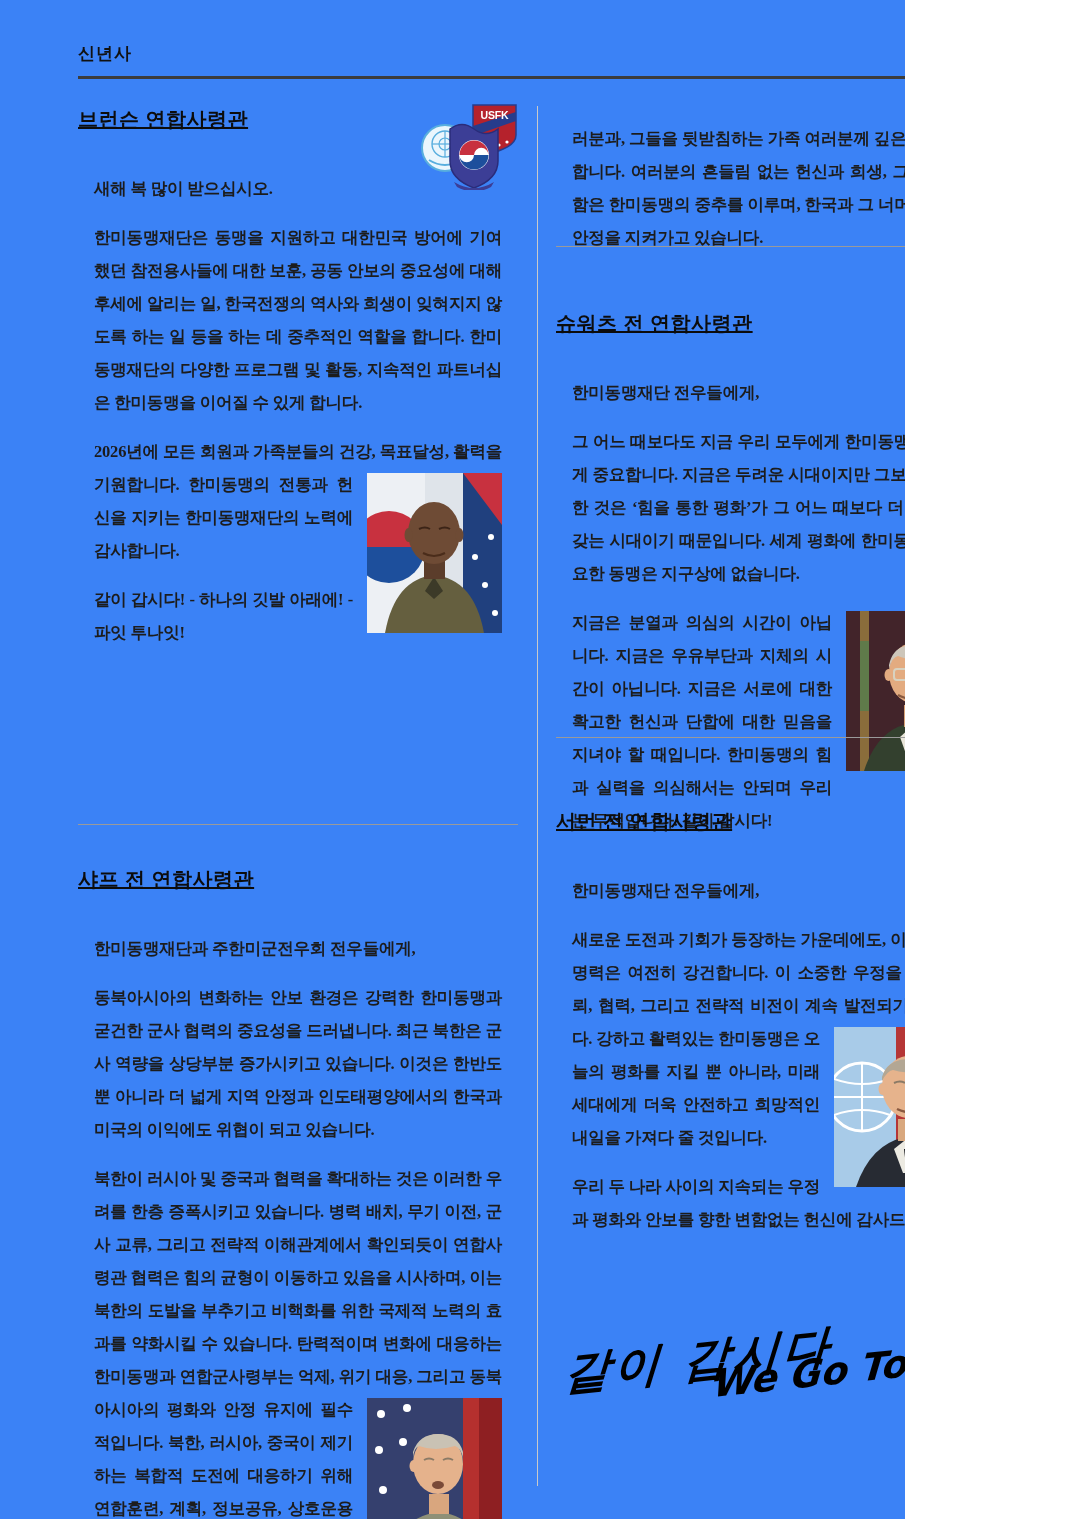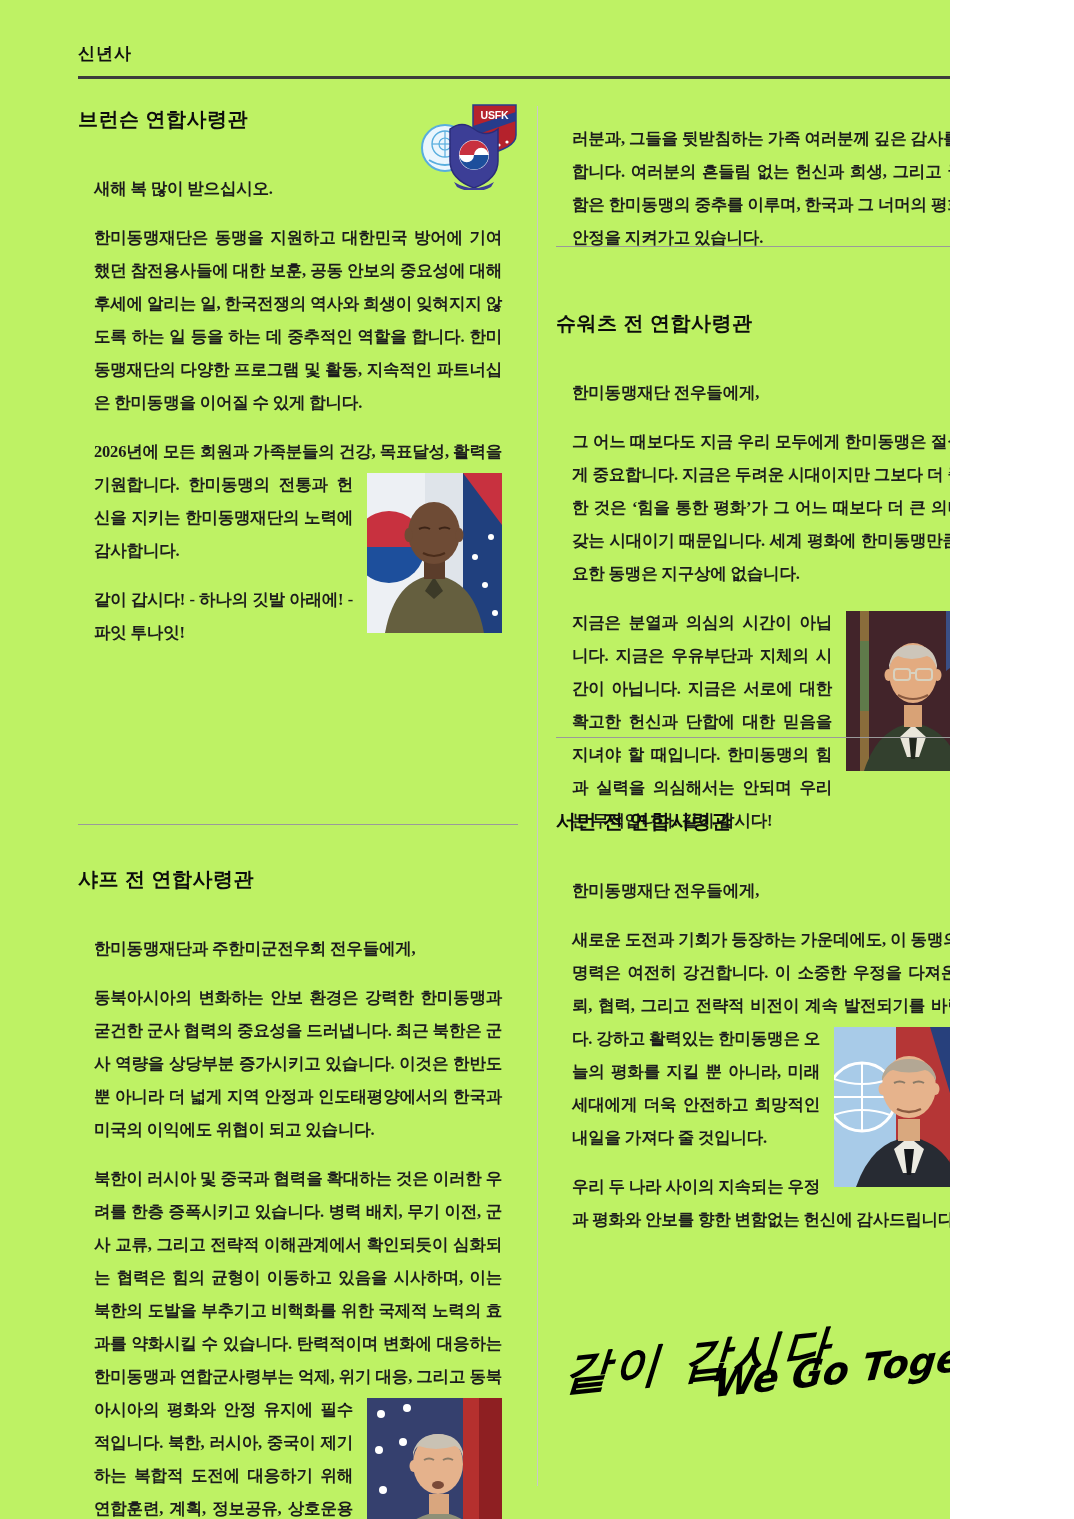--- a/index.html
+++ b/index.html
@@ -1,19 +1,19 @@
 <!DOCTYPE html>
 <html lang="ko"><head>
 <meta charset="utf-8">
 <style>
   html,body{margin:0;padding:0;background:#ffffff;}
   .page{
-    position:relative; width:950px; height:1519px; background:#bef264;
+    position:relative; width:857px; height:1519px; background:#3b82f6;
     font-family:"Liberation Serif","DejaVu Serif",serif;
-    color:#1c1c1c; overflow:hidden;
+    color:#1c1c1c; overflow:hidden;padding-left:48px;
   }
   
   .hdr-title{
     position:absolute; left:78px; top:42px;
     font-family:"Liberation Sans","DejaVu Sans",sans-serif;
     font-weight:bold; font-size:17px; letter-spacing:1px; color:#111;
   }
   .hdr-pagenum{
     position:absolute; left:78px; top:42px; width:918px; text-align:right;
     font-size:16px; color:#333;
@@ -29,21 +29,21 @@
   }
   .sec{
     position:absolute; width:440px;
     font-size:16.5px; line-height:33px; text-align:justify;
     letter-spacing:-0.2px;
   }
   .sec p{margin:16px;font-weight:bold;}
   .sec-heading{
     font-family:"Liberation Sans","DejaVu Sans",sans-serif;
     font-size:20px; font-weight:bold; line-height:26px;
-    letter-spacing:0.5px; color:#0c0c0c; margin:0 0 40px 0; text-align:left;
+    letter-spacing:0.5px; color:#0c0c0c; margin:0 0 40px 0; text-align:left;text-decoration:underline;
   }
   .sec-divider{
     position:absolute; width:440px; height:0; border-top:1px solid #9a9a9a;
   }
   
   #sec-brunson{left:78px;  top:106px;}
   #div-left-1 {left:78px;  top:824px;}
   #sec-sharp  {left:78px;  top:866px;}
   #sec-sharp-cont{left:556px; top:106px;}
   #div-right-1{left:556px; top:246px;}
@@ -141,21 +141,21 @@
     <p>같이 갑시다! - 하나의 깃발 아래에! - 파잇 투나잇!</p>
   </div>
 
   <div class="sec-divider" id="div-left-1"></div>
 
   <div class="sec" id="sec-sharp">
     <h2 class="sec-heading">샤프 전 연합사령관</h2>
     <p>한미동맹재단과 주한미군전우회 전우들에게,</p>
     <p>동북아시아의 변화하는 안보 환경은 강력한 한미동맹과 굳건한 군사 협력의 중요성을 드러냅니다. 최근 북한은 군사 역량을 상당부분 증가시키고 있습니다. 이것은 한반도뿐 아니라 더 넓게 지역 안정과 인도태평양에서의 한국과 미국의 이익에도 위협이 되고 있습니다.</p>
     <p>
-      <span>북한이 러시아 및 중국과 협력을 확대하는 것은 이러한 우려를 한층 증폭시키고 있습니다. 병력 배치, 무기 이전, 군사 교류, 그리고 전략적 이해관계에서 확인되듯이 심화되는 협력은 힘의 균형이 이동하고 있음을 시사하며, 이는 북한의 도발을 부추기고 비핵화를 위한 국제적 노력의 효과를 약화시킬 수 있습니다. 탄력적이며 변화에 대응하는 한미동맹과 연합군사령부는 억제, 위기 대응, 그리고 동북아시아의 평화와 안정 유지에 </span><span class="photo-r">
+      <span>북한이 러시아 및 중국과 협력을 확대하는 것은 이러한 우려를 한층 증폭시키고 있습니다. 병력 배치, 무기 이전, 군사 교류, 그리고 전략적 이해관계에서 확인되듯이 연합사령관 협력은 힘의 균형이 이동하고 있음을 시사하며, 이는 북한의 도발을 부추기고 비핵화를 위한 국제적 노력의 효과를 약화시킬 수 있습니다. 탄력적이며 변화에 대응하는 한미동맹과 연합군사령부는 억제, 위기 대응, 그리고 동북아시아의 평화와 안정 유지에 </span><span class="photo-r">
           <svg width="135" height="160" viewBox="0 0 135 160">
           <rect width="135" height="160" fill="#35406e"></rect>
           <circle cx="14" cy="16" r="4" fill="#fff"></circle>
             <circle cx="40" cy="10" r="4" fill="#fff"></circle>
           <circle cx="12" cy="52" r="4" fill="#fff"></circle>
             <circle cx="36" cy="44" r="4" fill="#fff"></circle>
           <circle cx="16" cy="92" r="4" fill="#fff"></circle>
           <rect x="96" width="39" height="160" fill="#b5302e"></rect>
           <rect x="112" width="23" height="160" fill="#8e1f22"></rect>
 

